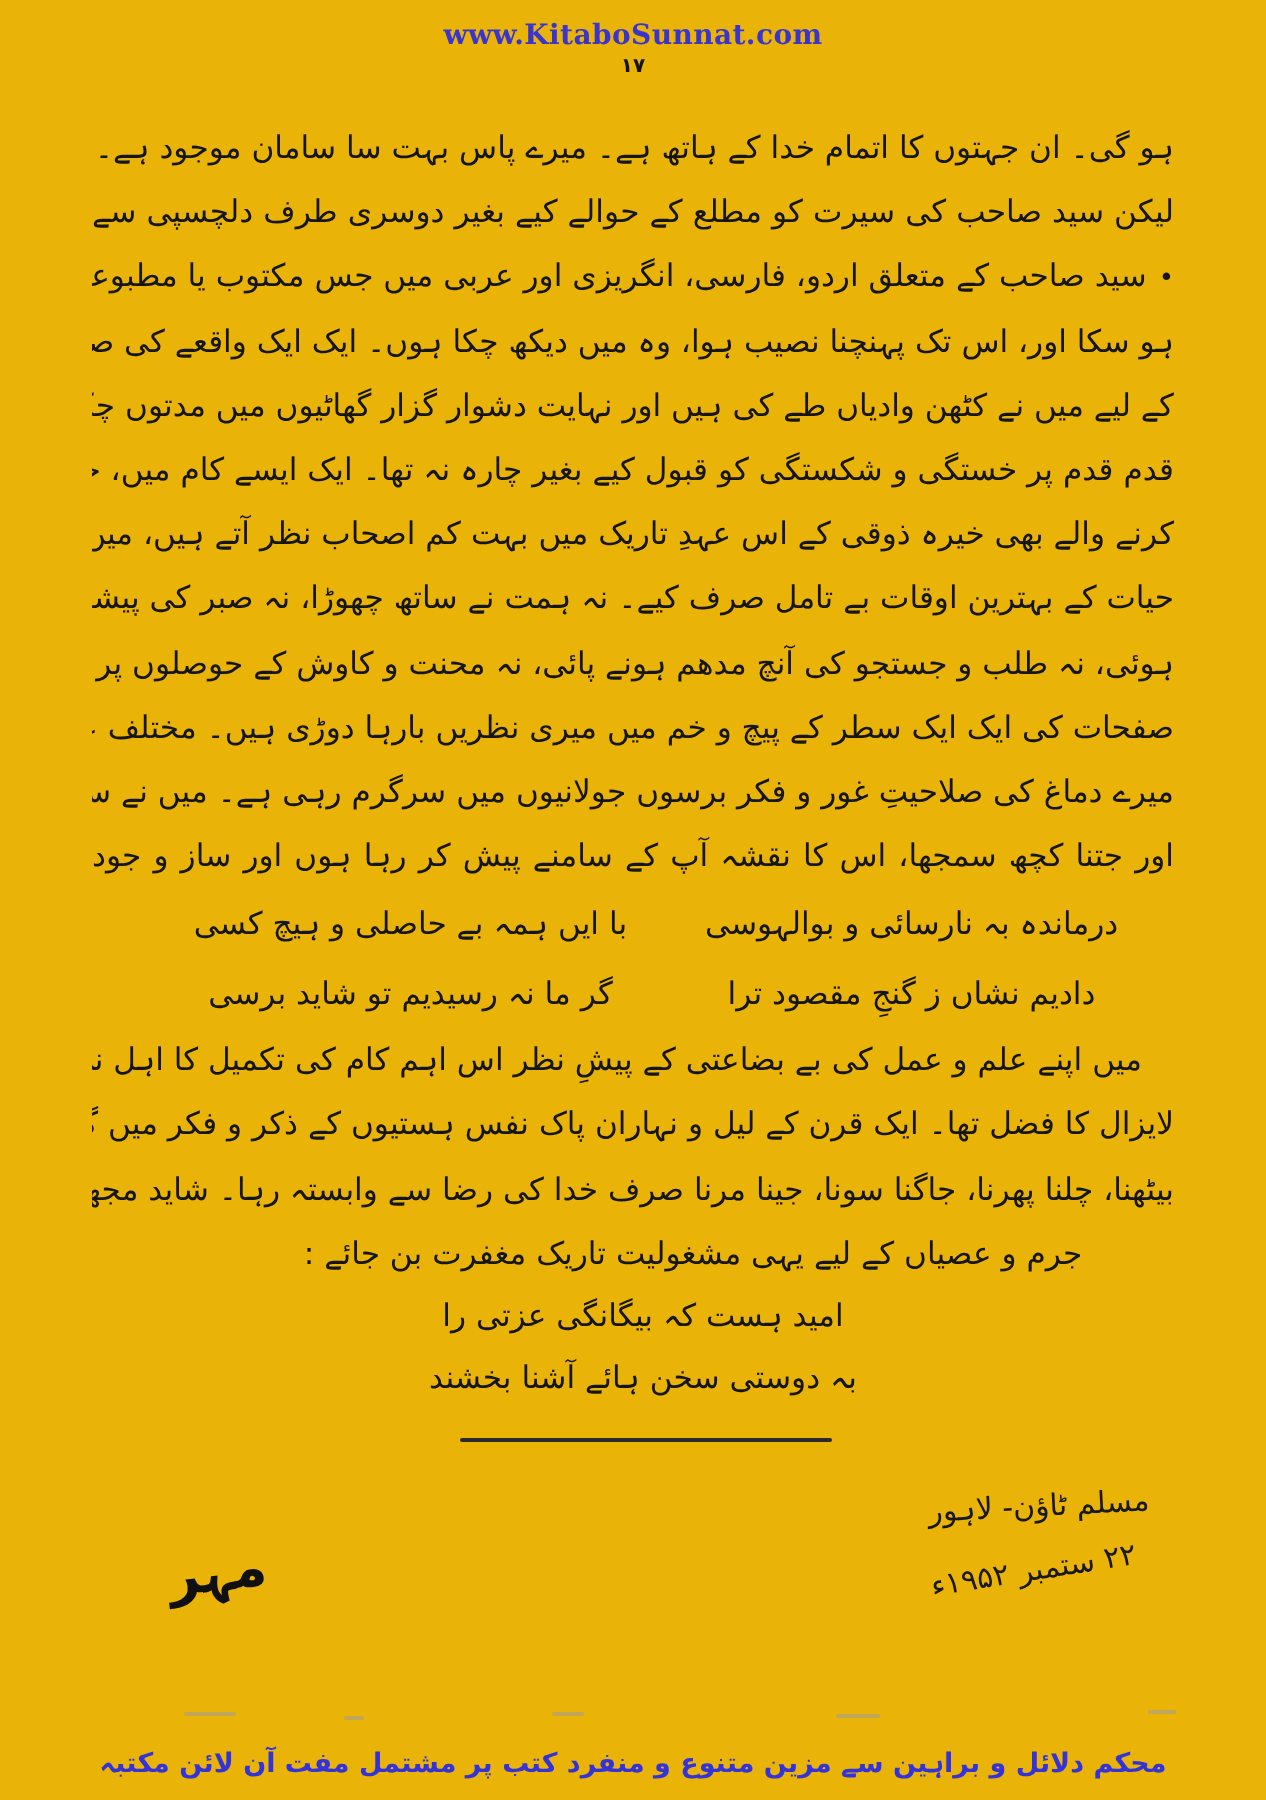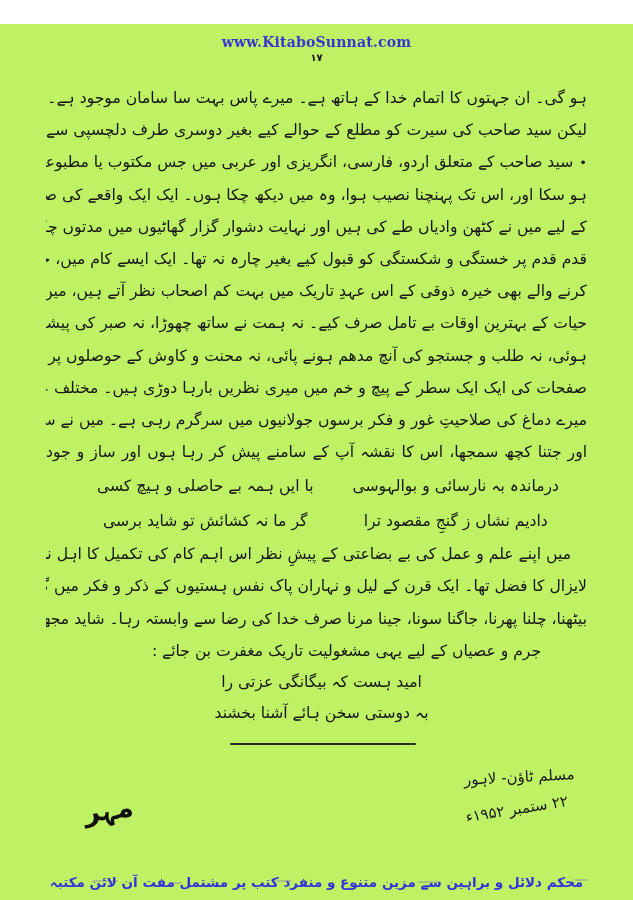--- a/index.html
+++ b/index.html
@@ -1,20 +1,20 @@
 <!DOCTYPE html>
 <html lang="ur"><head>
 <meta charset="utf-8">
 <style>
   html,body{margin:0;padding:0;}
   body{
     width:633px;height:900px;background:#ffffff;position:relative;
     font-family:"DejaVu Sans", sans-serif;color:#1b1b1b;overflow:hidden;
   }
-  .page{position:absolute;inset:0;background:#bef264;margin-top:24px;}
+  .page{position:absolute;inset:0;background:#eab308;}
 
   
   .site-url{
     position:absolute;top:10px;left:0;width:100%;text-align:center;
     font-family:"DejaVu Serif", serif;font-weight:bold;font-size:14px;
     color:#3b35cf;letter-spacing:.2px;
   }
   .page-number{
     position:absolute;top:28px;left:0;width:100%;text-align:center;
     font-size:10px;font-weight:bold;color:#141414;
@@ -96,21 +96,21 @@
     <div class="line">صفحات کی ایک ایک سطر کے پیچ و خم میں میری نظریں بارہا دوڑی ہیں۔ مختلف عقدوں کی کشائش میں</div>
     <div class="line">میرے دماغ کی صلاحیتِ غور و فکر برسوں جولانیوں میں سرگرم رہی ہے۔ میں نے سید صاحب کو جیسا کچھ</div>
     <div class="line last">اور جتنا کچھ سمجھا، اس کا نقشہ آپ کے سامنے پیش کر رہا ہوں اور ساز و جود اس ترانے کے لیے وقف ہے:</div>
 
     <div class="verse2col">
       <div class="hemistich">درماندہ بہ نارسائی و بوالہوسی</div>
       <div class="hemistich">با ایں ہمہ بے حاصلی و ہیچ کسی</div>
     </div>
     <div class="verse2col">
       <div class="hemistich">دادیم نشاں ز گنجِ مقصود ترا</div>
-      <div class="hemistich">گر ما نہ کشائش تو شاید برسی</div>
+      <div class="hemistich">گر ما نہ رسیدیم تو شاید برسی</div>
     </div>
 
     <div class="line indent">میں اپنے علم و عمل کی بے بضاعتی کے پیشِ نظر اس اہم کام کی تکمیل کا اہل نہ تھا۔ جو کچھ ہوا یہ محض خدائے</div>
     <div class="line">لایزال کا فضل تھا۔ ایک قرن کے لیل و نہاران پاک نفس ہستیوں کے ذکر و فکر میں گزر چکا ہوں، جن کا اٹھنا</div>
     <div class="line">بیٹھنا، چلنا پھرنا، جاگنا سونا، جینا مرنا صرف خدا کی رضا سے وابستہ رہا۔ شاید مجھ آلودہ داماں اور سراپا</div>
     <div class="para-tail">جرم و عصیاں کے لیے یہی مشغولیت تاریک مغفرت بن جائے :</div>
 
     <div class="verse-center">امید ہست کہ بیگانگی عزتی را</div>
     <div class="verse-center">بہ دوستی سخن ہائے آشنا بخشند</div>
 

